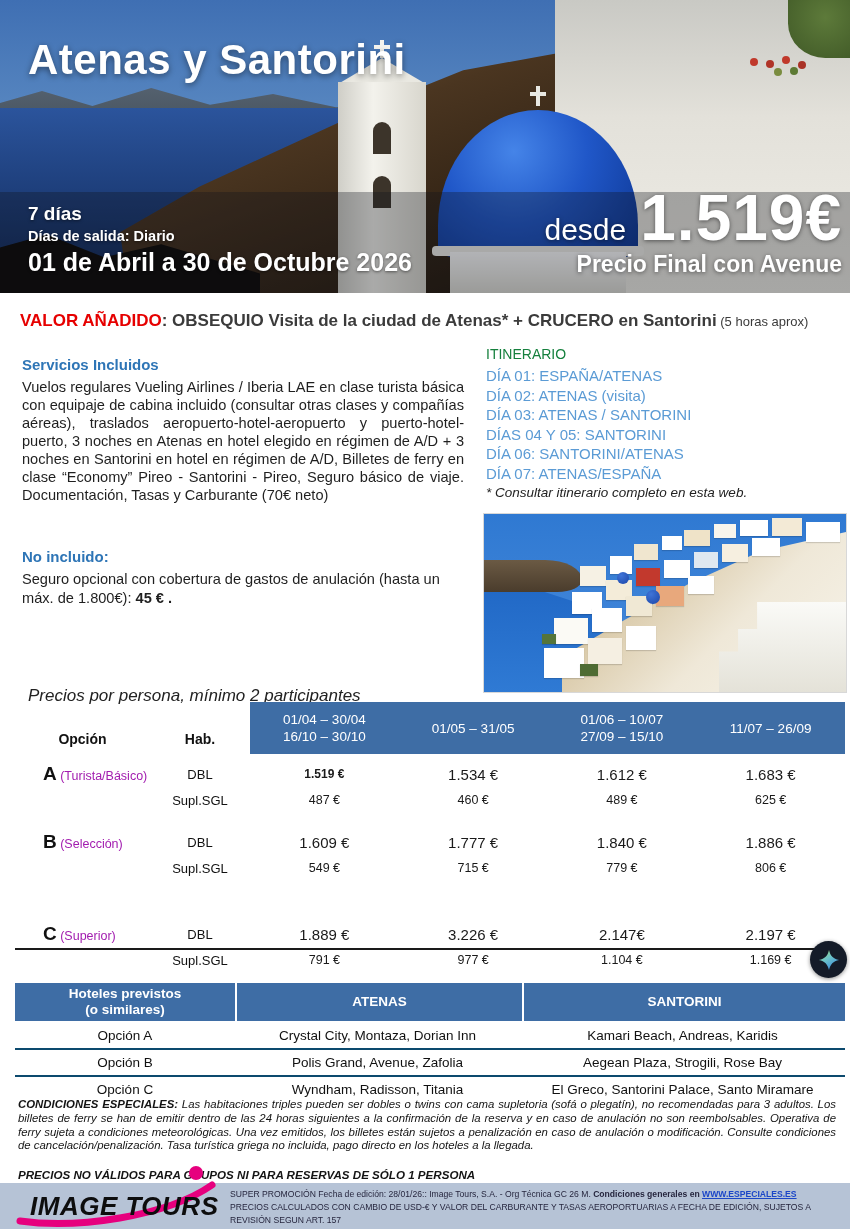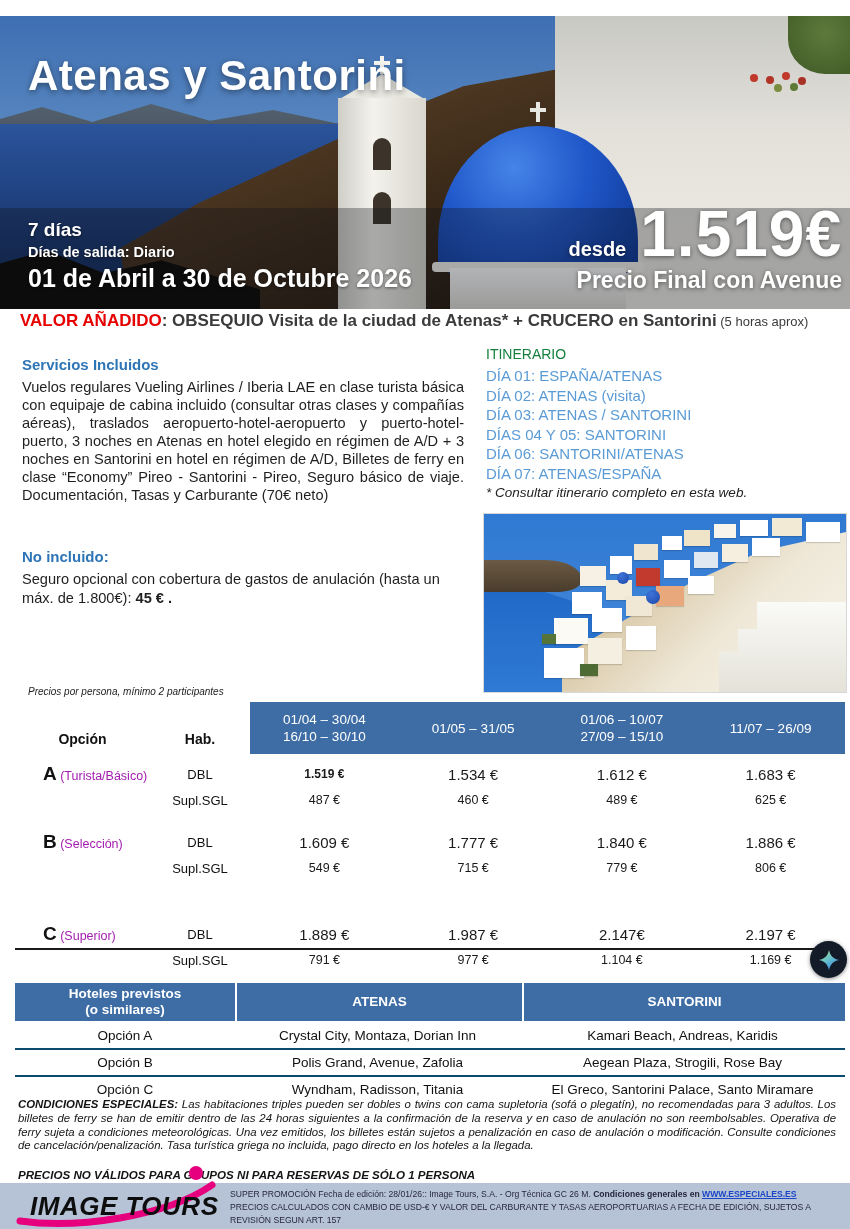--- a/index.html
+++ b/index.html
@@ -1,20 +1,20 @@
 <!DOCTYPE html>
 <html><head>
 <meta charset="utf-8">
 <style>
   html,body{margin:0;padding:0;background:#fff;}
   .page{position:relative;width:850px;height:1229px;background:#fff;overflow:hidden;
         font-family:"Liberation Sans",sans-serif;color:#1a1a1a;}
 
   
-  .hero{position:absolute;left:0;top:16px;width:850px;height:293px;overflow:hidden;}
+  .hero{position:absolute;left:0;top:0;width:850px;height:293px;overflow:hidden;}
   .hero *{position:absolute;}
   .sky{left:0;top:0;width:100%;height:100%;background:linear-gradient(180deg,#3f6fb3 0%,#5b8ac2 45%,#8aa9cc 100%);}
   .ridge-far{left:0;top:70px;width:420px;height:60px;background:linear-gradient(#5a6775,#46525e);
              clip-path:polygon(0 55%,10% 35%,22% 60%,36% 30%,50% 58%,65% 40%,80% 62%,100% 50%,100% 100%,0 100%);}
   .sea{left:0;top:108px;width:440px;height:185px;background:linear-gradient(180deg,#2b549c 0%,#1b3a74 55%,#102650 100%);}
   .lagoon{left:128px;top:250px;width:84px;height:20px;background:#2e6f74;border-radius:50%;}
   .cliff-main{left:120px;top:40px;width:440px;height:253px;
               background:linear-gradient(160deg,#7a5c38 0%,#4a3520 40%,#1f150b 100%);
               clip-path:polygon(100% 5%,100% 100%,2% 100%,0 76%,18% 58%,38% 42%,58% 26%,78% 12%);}
   .rocks-fg{left:0;top:228px;width:260px;height:65px;background:#0c0906;
@@ -45,21 +45,21 @@
   .hero-title{left:28px;top:36px;font-size:42px;font-weight:bold;color:#fff;
               text-shadow:0 2px 6px rgba(0,0,0,.45);letter-spacing:.5px;white-space:nowrap;}
   .hero-left{left:28px;top:203px;color:#fff;text-shadow:0 1px 3px rgba(0,0,0,.5);}
   .hero-left *{position:static;display:block;}
   .h-dur{font-size:19px;font-weight:bold;}
   .h-dep{font-size:14.5px;font-weight:bold;margin-top:3px;}
   .h-dates{font-size:25px;font-weight:bold;margin-top:4px;}
   .hero-price{right:8px;top:188px;text-align:right;color:#fff;text-shadow:0 1px 4px rgba(0,0,0,.5);}
   .hero-price *{position:static;}
   .hp-row{display:flex;align-items:baseline;justify-content:flex-end;gap:14px;}
-  .hp-from{font-size:20px;font-weight:bold;}
+  .hp-from{font-size:30px;font-weight:normal;}
   .hp-val{font-size:64px;font-weight:bold;letter-spacing:1px;line-height:.95;}
   .hp-note{display:block;font-size:23px;font-weight:bold;margin-top:2px;}
 
   
   .valor{position:absolute;left:20px;top:311px;width:820px;white-space:nowrap;}
   .v-label{color:#e60000;font-weight:bold;font-size:17px;}
   .v-sep{color:#3b3b3b;font-weight:bold;font-size:17px;}
   .v-text{color:#3b3b3b;font-weight:bold;font-size:17px;}
   .v-suffix{color:#3b3b3b;font-size:13px;}
 
@@ -87,21 +87,21 @@
          clip-path:polygon(0 0,100% 35%,70% 100%,0 100%);}
   .p-hill{left:78px;top:18px;width:284px;height:160px;
           background:linear-gradient(135deg,#b8976d 0%,#d9c9a8 30%,#efe8d8 60%,#f7f4ea 100%);
           clip-path:polygon(100% 0,100% 100%,0 100%,0 78%,22% 55%,45% 32%,70% 12%);}
   .p-stairs{left:235px;top:88px;width:127px;height:90px;
             background:linear-gradient(180deg,#fafaf7,#e4e2d8);
             clip-path:polygon(30% 0,100% 0,100% 100%,0 100%,0 55%,15% 55%,15% 30%,30% 30%);}
   .p-dome{border-radius:50%;background:radial-gradient(circle at 35% 30%,#3f74d8,#1d46a8);}
 
   
-  .pnote{position:absolute;left:28px;top:686px;font-size:10px;font-style:italic;color:#222;}
+  .pnote{position:absolute;left:28px;top:686px;font-size:17px;font-style:italic;color:#222;}
   .ptable{position:absolute;left:15px;top:702px;width:830px;}
   .phead{display:grid;grid-template-columns:135px 100px 1fr;}
   .hcell{display:flex;align-items:flex-end;justify-content:center;padding-bottom:7px;
          font-size:14px;font-weight:bold;color:#111;text-align:right;}
   .pband{background:#3e6da5;color:#fff;height:52px;display:grid;grid-template-columns:repeat(4,1fr);}
   .pcell{display:flex;flex-direction:column;align-items:center;justify-content:center;
          font-size:13.5px;line-height:17px;}
   .pcell span:empty{display:none;}
   .prow{display:grid;grid-template-columns:135px 100px repeat(4,1fr);align-items:center;}
   .prow > div{text-align:center;}
@@ -305,21 +305,21 @@
       <div class="pv">549 €</div>
       <div class="pv">715 €</div>
       <div class="pv">779 €</div>
       <div class="pv">806 €</div>
     </div>
 
     <div class="prow dblrow gapC">
       <div class="optlab"><span class="L">C</span><span class="N"> (Superior)</span></div>
       <div class="roomlab">DBL</div>
       <div class="pv">1.889 €</div>
-      <div class="pv">1.987 €</div>
+      <div class="pv">3.226 €</div>
       <div class="pv">2.147€</div>
       <div class="pv">2.197 €</div>
     </div>
     <div class="prow sglrow">
       <div></div>
       <div class="roomlab">Supl.SGL</div>
       <div class="pv">791 €</div>
       <div class="pv">977 €</div>
       <div class="pv">1.104 €</div>
       <div class="pv">1.169 €</div>

